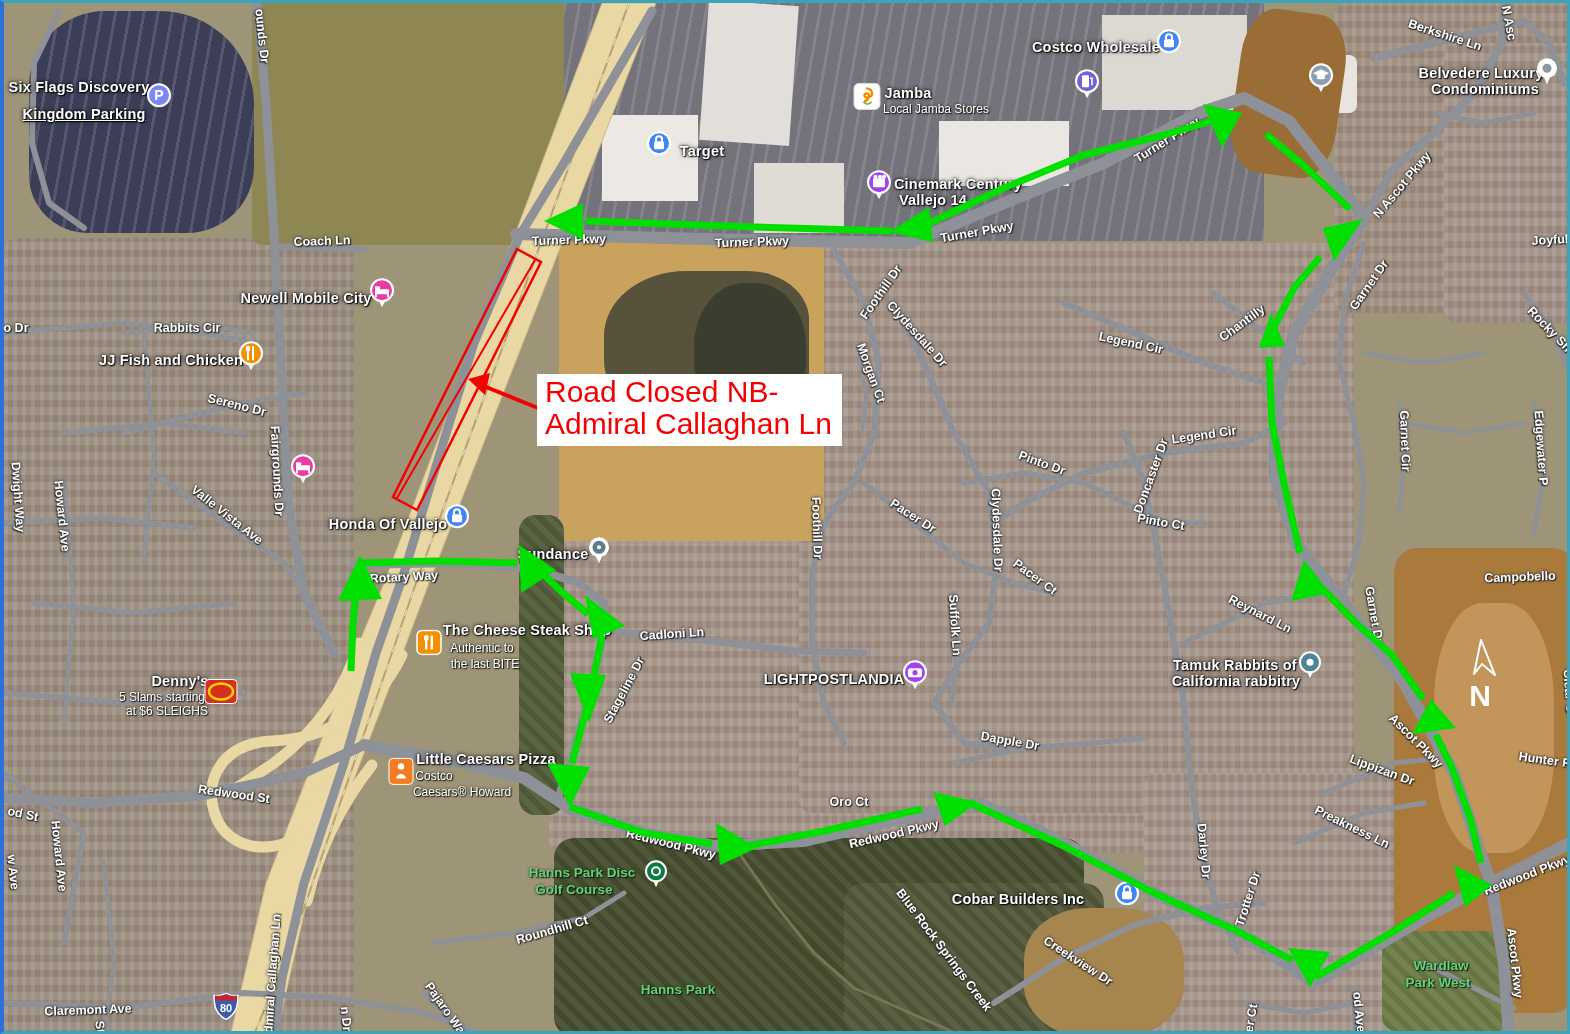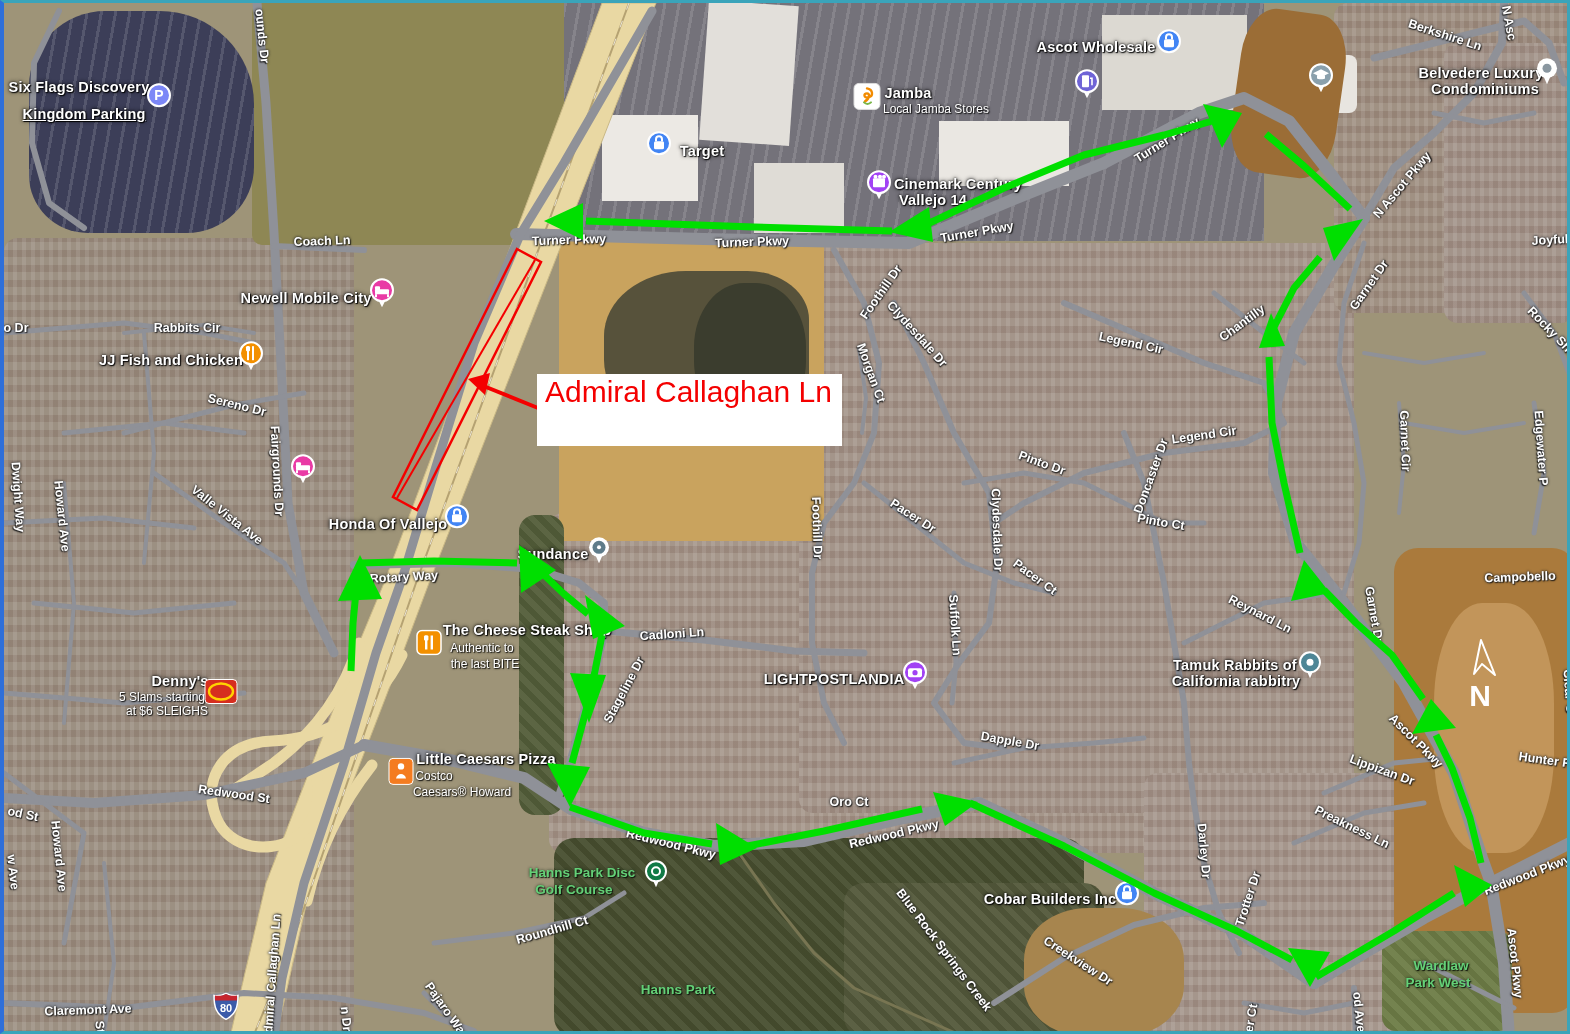--- a/index.html
+++ b/index.html
@@ -195,36 +195,36 @@
       <span class="lbl lr" style="left: 1565px; top: 688px; transform: translate(-50%, -50%) rotate(86deg);">Clear C</span>
       <span class="lbl lp" style="left: 75px; top: 84px; transform: translate(-50%, -50%) rotate(0deg);">Six Flags Discovery</span>
       <span class="lbl lp" style="left: 80px; top: 111px; transform: translate(-50%, -50%) rotate(0deg); text-decoration: underline;">Kingdom Parking</span>
       <span class="lbl lp" style="left: 302px; top: 295px; transform: translate(-50%, -50%) rotate(0deg);">Newell Mobile City</span>
       <span class="lbl lp" style="left: 167px; top: 357px; transform: translate(-50%, -50%) rotate(0deg);">JJ Fish and Chicken</span>
       <span class="lbl lp" style="left: 698px; top: 148px; transform: translate(-50%, -50%) rotate(0deg);">Target</span>
       <span class="lbl lp" style="left: 904px; top: 90px; transform: translate(-50%, -50%) rotate(0deg);">Jamba</span>
       <span class="lbl ls" style="left: 932px; top: 106px; transform: translate(-50%, -50%) rotate(0deg);">Local Jamba Stores</span>
       <span class="lbl lp" style="left: 954px; top: 181px; transform: translate(-50%, -50%) rotate(0deg);">Cinemark Century</span>
       <span class="lbl lp" style="left: 929px; top: 197px; transform: translate(-50%, -50%) rotate(0deg);">Vallejo 14</span>
-      <span class="lbl lp" style="left: 1092px; top: 44px; transform: translate(-50%, -50%) rotate(0deg);">Ascot Wholesale</span>
+      <span class="lbl lp" style="left: 1092px; top: 44px; transform: translate(-50%, -50%) rotate(0deg);">Costco Wholesale</span>
       <span class="lbl lp" style="left: 1477px; top: 70px; transform: translate(-50%, -50%) rotate(0deg);">Belvedere Luxury</span>
       <span class="lbl lp" style="left: 1481px; top: 86px; transform: translate(-50%, -50%) rotate(0deg);">Condominiums</span>
       <span class="lbl lp" style="left: 384px; top: 521px; transform: translate(-50%, -50%) rotate(0deg);">Honda Of Vallejo</span>
       <span class="lbl lp" style="left: 549px; top: 551px; transform: translate(-50%, -50%) rotate(0deg);">Sundance</span>
       <span class="lbl lp" style="left: 523px; top: 627px; transform: translate(-50%, -50%) rotate(0deg);">The Cheese Steak Shop</span>
       <span class="lbl ls" style="left: 478px; top: 645px; transform: translate(-50%, -50%) rotate(0deg);">Authentic to</span>
       <span class="lbl ls" style="left: 481px; top: 661px; transform: translate(-50%, -50%) rotate(0deg);">the last BITE</span>
       <span class="lbl lp" style="left: 176px; top: 678px; transform: translate(-50%, -50%) rotate(0deg);">Denny's</span>
       <span class="lbl ls" style="left: 158px; top: 694px; transform: translate(-50%, -50%) rotate(0deg);">5 Slams starting</span>
       <span class="lbl ls" style="left: 163px; top: 708px; transform: translate(-50%, -50%) rotate(0deg);">at $6 SLEIGHS</span>
       <span class="lbl lp" style="left: 482px; top: 756px; transform: translate(-50%, -50%) rotate(0deg);">Little Caesars Pizza</span>
       <span class="lbl ls" style="left: 430px; top: 773px; transform: translate(-50%, -50%) rotate(0deg);">Costco</span>
       <span class="lbl ls" style="left: 458px; top: 789px; transform: translate(-50%, -50%) rotate(0deg);">Caesars® Howard</span>
       <span class="lbl lp" style="left: 830px; top: 676px; transform: translate(-50%, -50%) rotate(0deg);">LIGHTPOSTLANDIA</span>
-      <span class="lbl lp" style="left: 1046px; top: 896px; transform: translate(-50%, -50%) rotate(0deg);">Cobar Builders Inc</span>
+      <span class="lbl lp" style="left: 1014px; top: 896px; transform: translate(-50%, -50%) rotate(0deg);">Cobar Builders Inc</span>
       <span class="lbl lp" style="left: 1231px; top: 662px; transform: translate(-50%, -50%) rotate(0deg);">Tamuk Rabbits of</span>
       <span class="lbl lp" style="left: 1232px; top: 678px; transform: translate(-50%, -50%) rotate(0deg);">California rabbitry</span>
       <span class="lbl lg" style="left: 578px; top: 869px; transform: translate(-50%, -50%) rotate(0deg);">Hanns Park Disc</span>
       <span class="lbl lg" style="left: 570px; top: 886px; transform: translate(-50%, -50%) rotate(0deg);">Golf Course</span>
       <span class="lbl lg" style="left: 674px; top: 986px; transform: translate(-50%, -50%) rotate(0deg);">Hanns Park</span>
       <span class="lbl lg" style="left: 1437px; top: 962px; transform: translate(-50%, -50%) rotate(0deg);">Wardlaw</span>
       <span class="lbl lg" style="left: 1434px; top: 979px; transform: translate(-50%, -50%) rotate(0deg);">Park West</span>
       <div class="poi" style="left: 155px; top: 99px; transform: translate(-50%, -55%);"><svg width="26" height="32" viewBox="0 0 26 32">
           <circle cx="13" cy="13" r="11" fill="#7c87f7" stroke="#fff" stroke-width="2"></circle>
           <text x="13" y="18" font-size="14" font-weight="bold" fill="#fff" text-anchor="middle" font-family="Liberation Sans">P</text>
@@ -379,15 +379,16 @@
       <polygon points="1255,345 1281,343 1267,310" fill="#00df00"></polygon>
       <polygon points="1319,225 1330,258 1359,216" fill="#00df00"></polygon>
       <polygon points="1238,110 1218,145 1199,101" fill="#00df00"></polygon>
       <polygon points="925,204 929,239 885,229" fill="#00df00"></polygon>
       <polygon points="579,200 579,237 540,218" fill="#00df00"></polygon>
       <polygon points="1470,671 1477,637 1491,672 1478,661" fill="none" stroke="#ffffff" stroke-width="2" stroke-linejoin="round"></polygon>
       <text x="1476" y="703" text-anchor="middle" font-size="30" font-weight="bold" fill="#ffffff" font-family="Liberation Sans">N</text>
     </svg>
 
   <div id="closure-box" style="left: 533px; top: 371px; min-width: 250px; min-height: 66px; color: rgb(244, 0, 0); background: rgb(255, 255, 255);">
+    <div>Road Closed NB-</div>
     <div>Admiral Callaghan Ln</div>
   </div>
 </div>
 
 </body></html>

